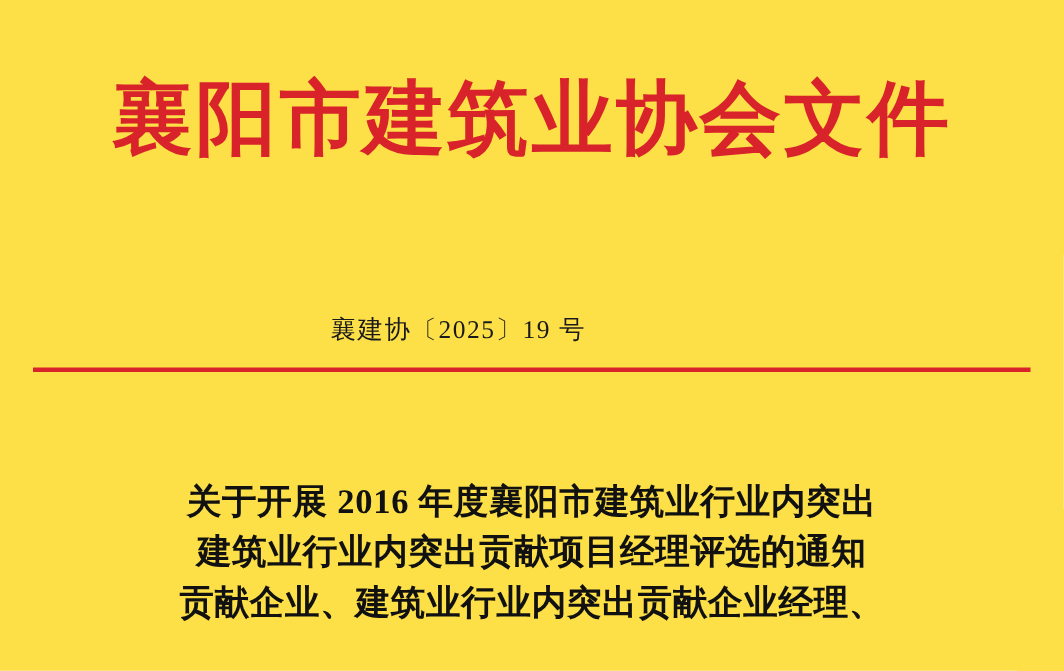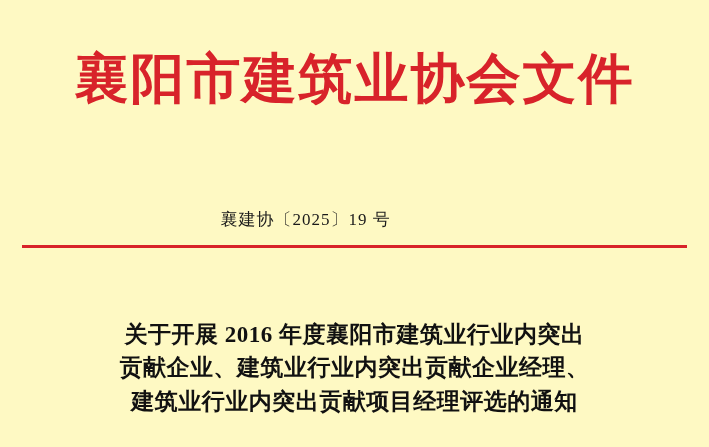--- a/index.html
+++ b/index.html
@@ -10,21 +10,21 @@
     width: 709px;
     height: 447px;
     background: #ffffff;
     font-family: "Liberation Serif", "DejaVu Serif", serif;
     overflow: hidden;
   }
   .page {
     position: relative;
     width: 709px;
     height: 447px;
-    background: #fef9c3;
+    background: #fde047;
     box-sizing: border-box;
   }
   .doc-title {
     position: absolute;
     top: 48px;
     left: 0;
     width: 709px;
     text-align: center;
     color: #d8232a;
     font-family: "Liberation Serif", "DejaVu Serif", serif;
@@ -77,17 +77,17 @@
 <div class="page">
 
   <div class="doc-title">襄阳市建筑业协会文件</div>
 
   <div class="doc-number">襄建协〔2025〕19 号</div>
 
   <div class="red-rule"></div>
 
   <div class="subject">
     <span class="line">关于开展 2016 年度襄阳市建筑业行业内突出</span>
+    <span class="line">建筑业行业内突出贡献项目经理评选的通知</span>
     <span class="line">贡献企业、建筑业行业内突出贡献企业经理、</span>
-    <span class="line">建筑业行业内突出贡献项目经理评选的通知</span>
   </div>
 
 </div>
 
 </body></html>

